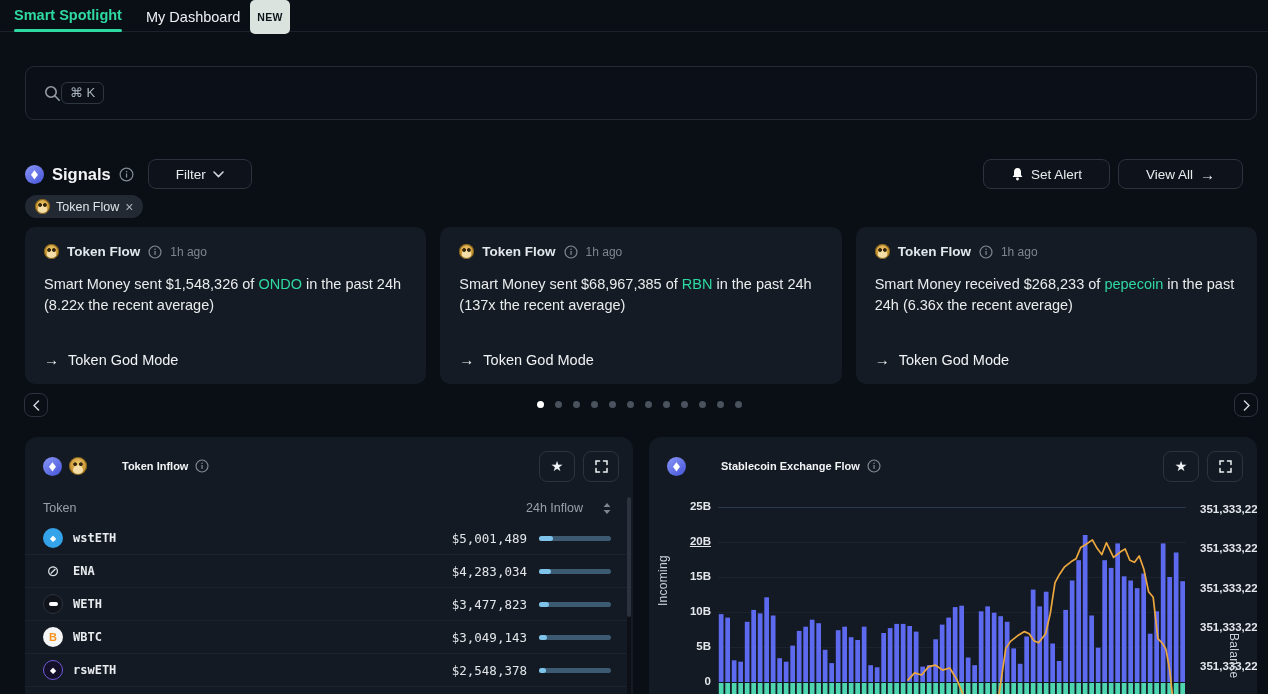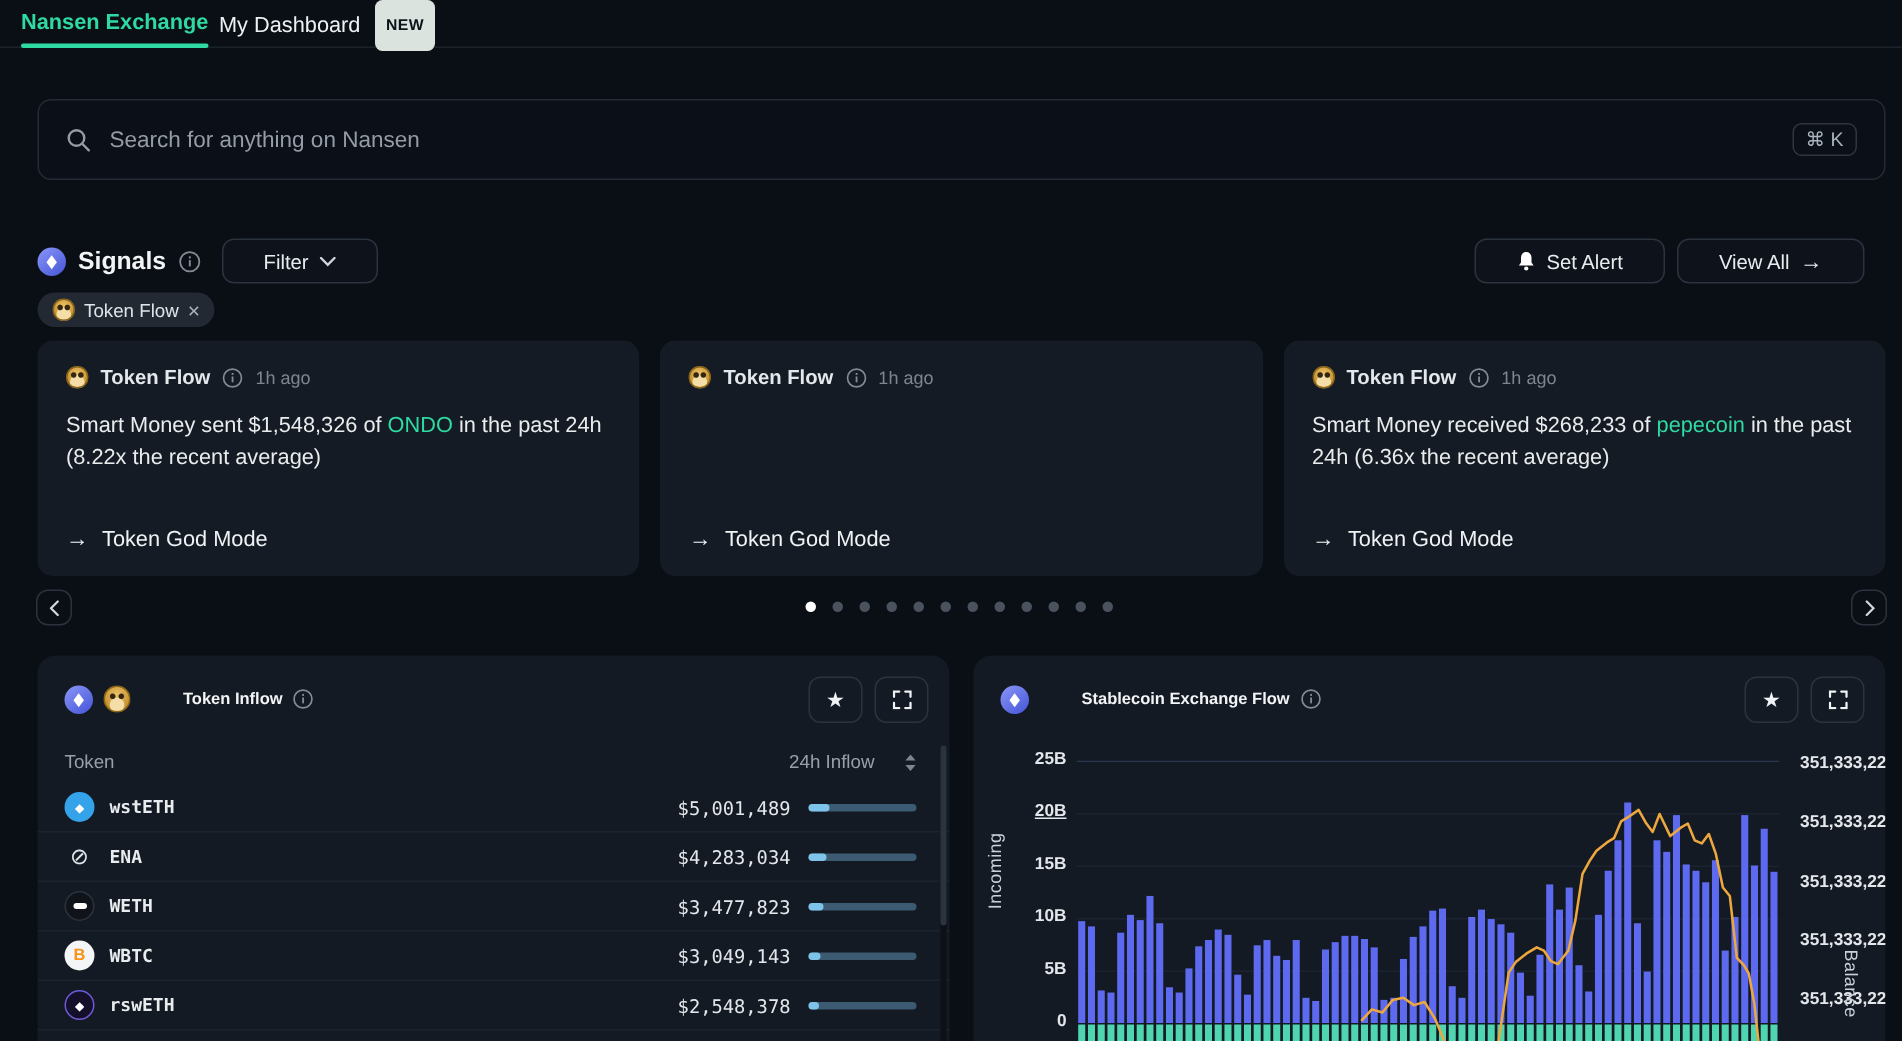--- a/index.html
+++ b/index.html
@@ -82,32 +82,31 @@
   .monkey-sm { width:15px; height:15px; flex:0 0 15px; }
   .info-ic { display:inline-flex; color:#828b95; }
   :root { --green:#2fd9a2; }
 </style>
 </head>
 <body>
 
 <div class="page">
 
   <div class="nav">
-    <div class="tab tab-active">Nansen Exchange</div>
+    <div class="tab tab-active">Smart Spotlight</div>
     <div class="tab tab-plain">
       <span>My Dashboard</span><span class="new-badge">NEW</span>
     </div>
   </div>
 
   <div class="search">
     <svg width="17" height="17" viewBox="0 0 17 17">
         <circle cx="7" cy="7" r="5.2" fill="none" stroke="#959ca6" stroke-width="1.6"></circle>
         <line x1="11" y1="11" x2="15.2" y2="15.2" stroke="#959ca6" stroke-width="1.6" stroke-linecap="round"></line>
       </svg>
-    <span class="search-ph">Search for anything on Nansen</span>
     <span class="kbd">⌘ K</span>
   </div>
 
   <div class="sig-row">
     <span class="eth-ic">
         <span>◆</span>
       </span>
     <span class="sig-title">Signals</span>
     <span class="info-ic" style="margin-left:8px">
       <svg width="15" height="15" viewBox="0 0 15 15">
@@ -171,20 +170,21 @@
           <span>Token Flow</span>
           <span class="info-ic">
             <svg width="14" height="14" viewBox="0 0 15 15">
               <circle cx="7.5" cy="7.5" r="6.4" fill="none" stroke="#828b95" stroke-width="1.2"></circle>
               <rect x="6.9" y="6.4" width="1.3" height="4.2" fill="#828b95"></rect>
               <rect x="6.9" y="3.9" width="1.3" height="1.4" fill="#828b95"></rect>
             </svg>
           </span>
           <span class="card-time">1h ago</span>
         </div>
+        <div class="card-body"><span>Smart Money sent $68,967,385 of </span><span class="tok-green">RBN</span><span> in the past 24h (137x the recent average)</span></div>
         <div class="card-foot">
           <span class="arr">→</span>
           <span>Token God Mode</span>
         </div>
       </div>
       <div class="card">
         <div class="card-head">
           <span class="monkey-ic monkey-sm"></span>
           <span>Token Flow</span>
           <span class="info-ic">

